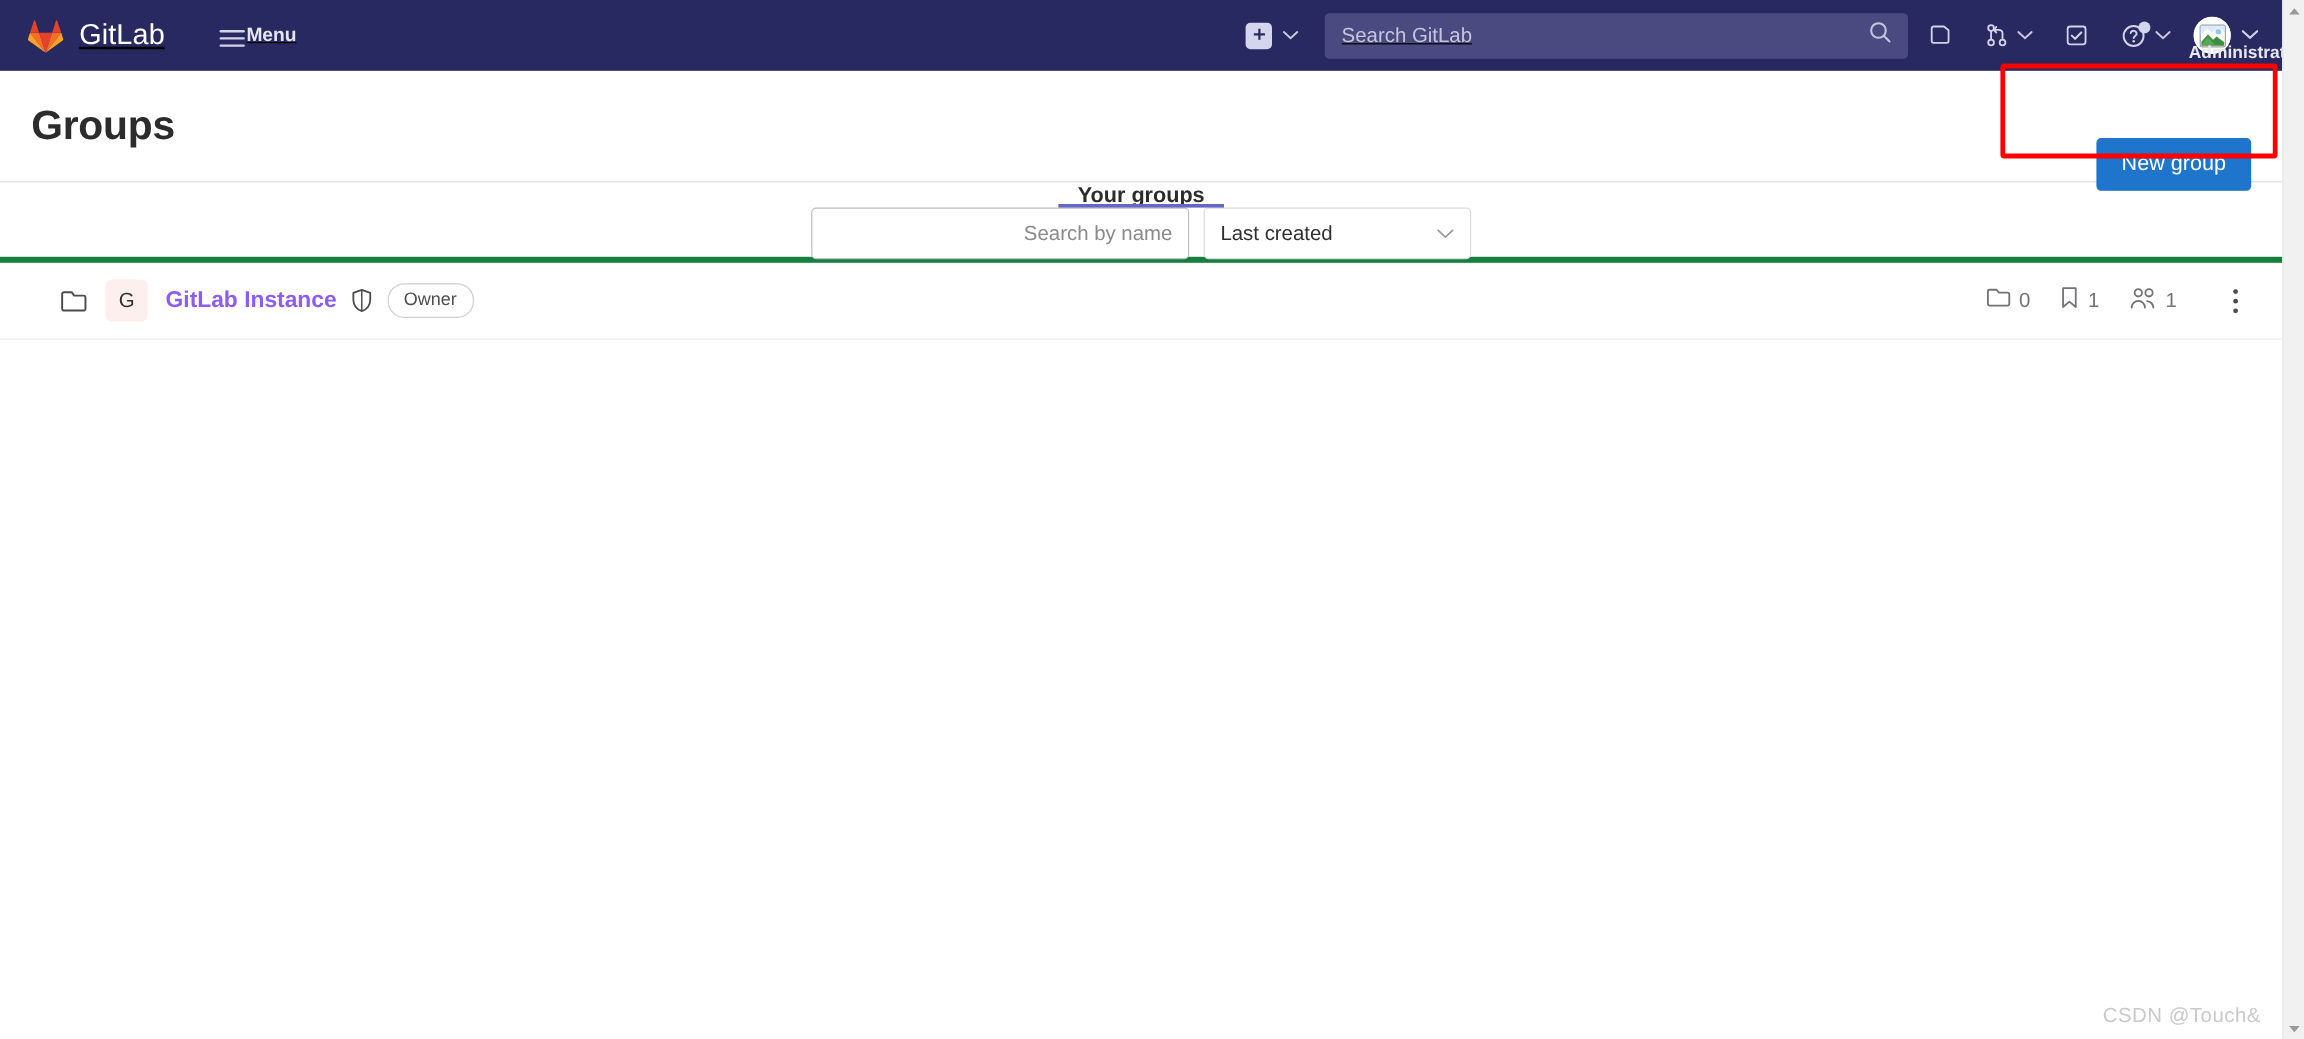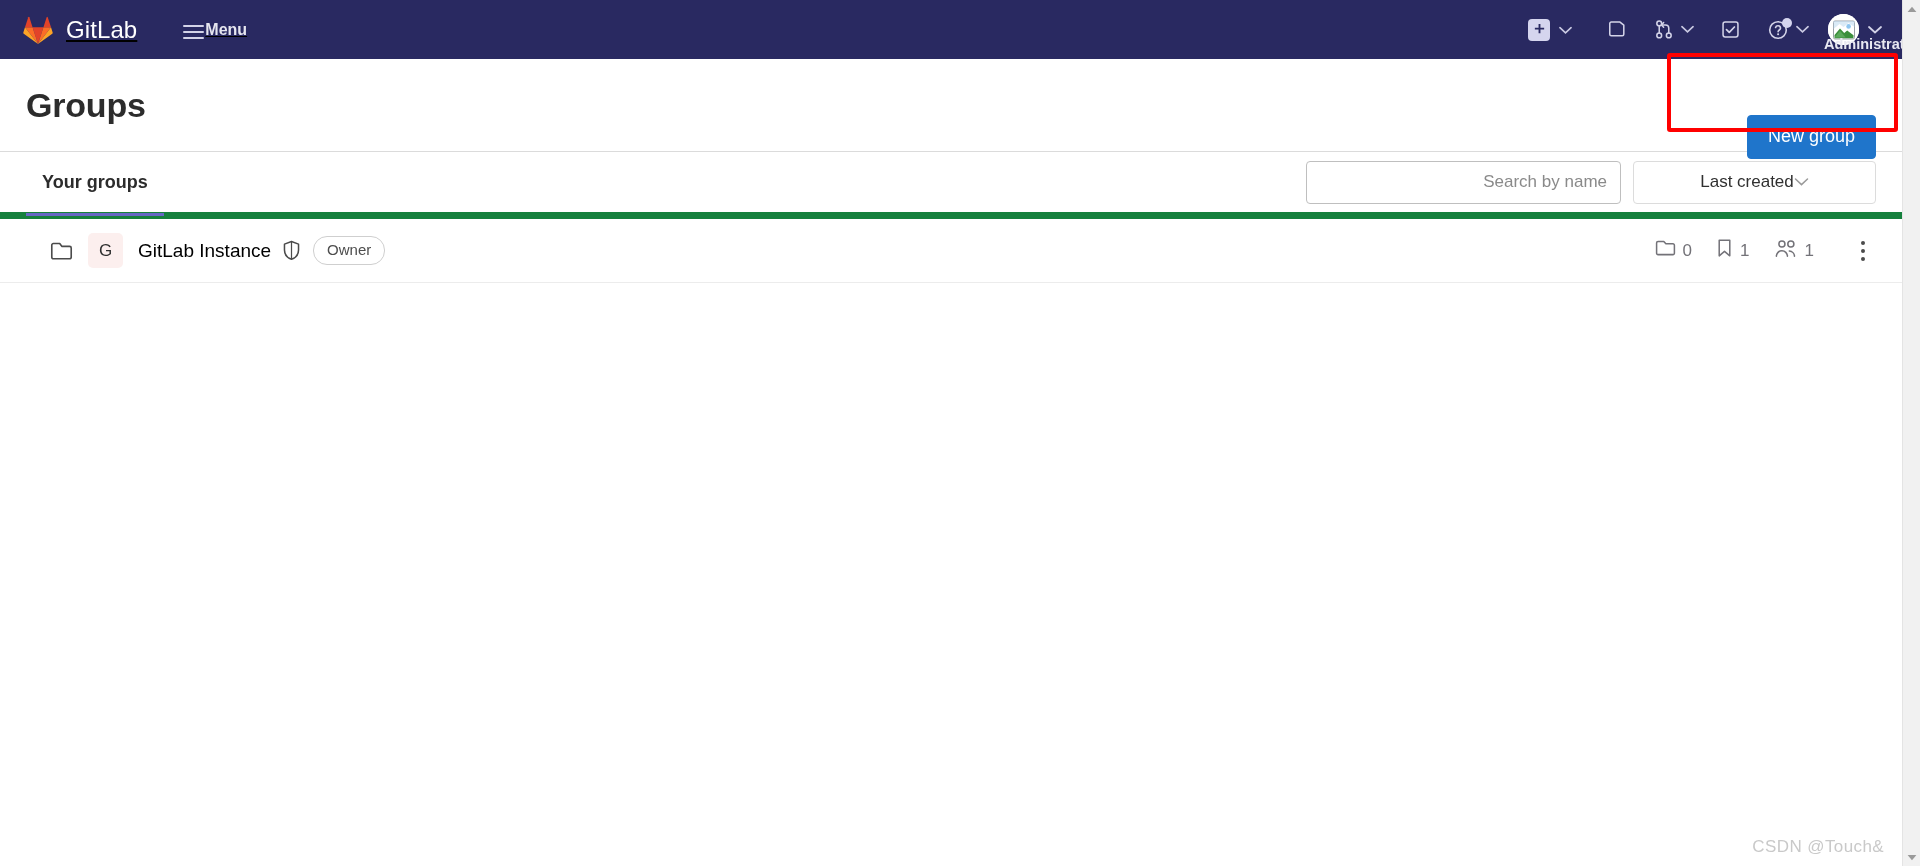--- a/index.html
+++ b/index.html
@@ -167,22 +167,23 @@
     border: 4px solid #ff0000;
     border-radius: 3px;
     pointer-events: none;
   }
 
   
   .tabs-row {
     display: flex; align-items: center;
     justify-content: space-between;
     padding: 0 26px;
-    border-bottom: 7px solid #15803d;
+    border-bottom: 5px solid #15803d;
     height: 67px;
+    flex-direction: column;
   }
   .tabs { display: flex; align-items: stretch; height: 67px; }
   .tab {
     display: flex; align-items: center;
     padding: 0 16px;
     font-size: 18px;
     color: #4b4b4b;
     cursor: pointer;
     position: relative;
     white-space: nowrap;
@@ -201,26 +202,26 @@
     background: #fff;
     padding: 0 13px;
     font-size: 17px;
     color: #303030;
     font-family: "Liberation Sans", sans-serif;
     outline: none;
     text-align: right;
   }
   .text-input::placeholder { color: #8a8a8a; }
   .select-box {
-    width: 243px; height: 43px;
+    width: 223px; height: 43px;
     border: 1px solid #dcdcdc;
     border-radius: 4px;
     background: #fff;
     display: flex; align-items: center;
-    justify-content: center;
+    justify-content: space-between;
     padding: 0 13px;
     font-size: 17px;
     color: #303030;
     cursor: pointer;
   }
 
   
   .group-list { padding: 0; }
   .group-row {
     display: flex; align-items: center;
@@ -237,21 +238,21 @@
   .g-avatar {
     width: 35px; height: 35px;
     border-radius: 5px;
     background: #fcefee;
     color: #2f2f2f;
     display: flex; align-items: center; justify-content: center;
     font-size: 17px;
     margin-right: 15px;
   }
   .g-name {
-    font-size: 19px; font-weight: 400; color: #000000;
+    font-size: 19px; font-weight: 700; color: #8b5cf6;
     cursor: pointer; white-space: nowrap;
   }
   .shield { margin-left: 11px; display: flex; align-items: center; }
   .badge-pill {
     margin-left: 12px;
     border: 1px solid #cfcfcf;
     border-radius: 14px;
     padding: 4px 13px 5px;
     font-size: 15px;
     color: #4d4d4d;
@@ -343,20 +344,29 @@
               <path d="M6 1h2v4h4v2H8v4H6V7H2V5h4z" fill="#292961"></path>
             </svg>
           </span>
           <span class="chev">
             <svg width="13" height="9" viewBox="0 0 14 9" aria-hidden="true">
               <path d="M1 1.5 7 7l6-5.5" stroke="#c9c9e2" stroke-width="1.8" fill="none" stroke-linecap="round"></path>
             </svg>
           </span>
         </div>
 
+        <div class="search-box">
+          <span class="ph">Search GitLab</span>
+          <span>
+            <svg width="20" height="20" viewBox="0 0 20 20" aria-hidden="true">
+              <circle cx="8.4" cy="8.4" r="6.1" stroke="#c5c5dd" stroke-width="1.7" fill="none"></circle>
+              <path d="M13 13l4.6 4.6" stroke="#c5c5dd" stroke-width="1.7" stroke-linecap="round"></path>
+            </svg>
+          </span>
+        </div>
 
         <div class="nav-icon-btn">
           <span>
             <svg width="21" height="21" viewBox="0 0 22 22" aria-hidden="true">
               <path d="M4.5 3.2h9.1l4 3.3v9.4a1.6 1.6 0 0 1-1.6 1.6H4.5a1.6 1.6 0 0 1-1.6-1.6V4.8a1.6 1.6 0 0 1 1.6-1.6z" stroke="#d3d3e8" stroke-width="1.6" fill="none" stroke-linejoin="round"></path>
             </svg>
           </span>
         </div>
 
         <div class="nav-icon-btn">

